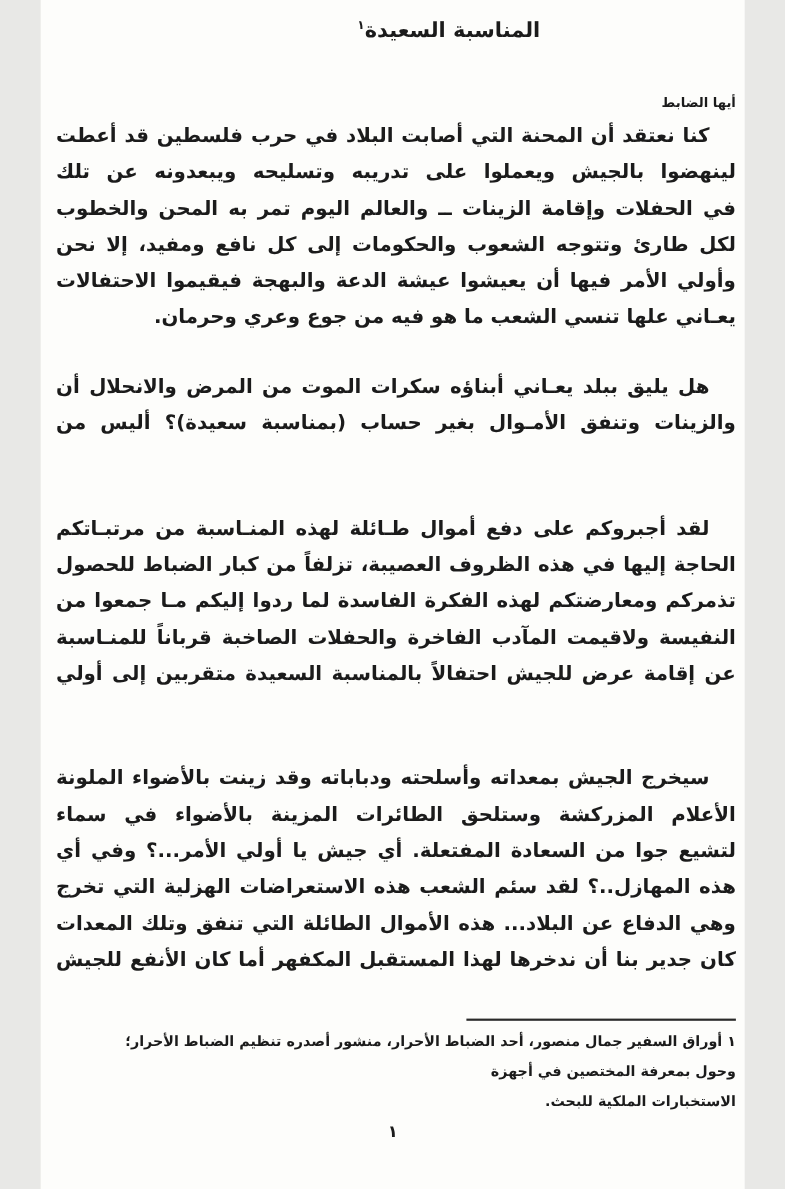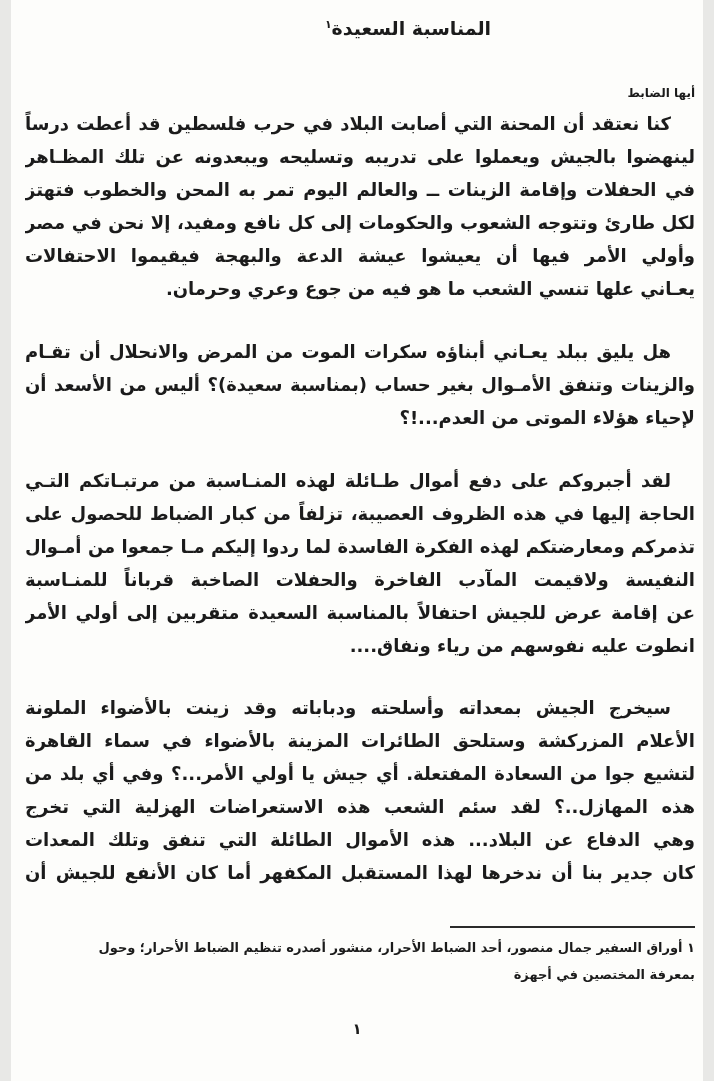--- a/index.html
+++ b/index.html
@@ -1,18 +1,18 @@
 <!DOCTYPE html>
 <html lang="ar" dir="rtl"><head>
 <meta charset="utf-8">
 <style>
   html,body{margin:0;padding:0;background:#e8e8e6;}
   .page{
     position:relative;
-    width:692px;height:1081px;
+    width:640px;height:1081px;
     margin:0 auto;
     background:#fdfdfb;
     direction:rtl;
     font-family:"DejaVu Sans", sans-serif;
     color:#1b1b1b;
     overflow:hidden;
   }
   .title{
     position:absolute;top:12px;left:0;right:0;
     margin:0;
@@ -71,41 +71,40 @@
     <div class="pline">لينهضوا بالجيش ويعملوا على تدريبه وتسليحه ويبعدونه عن تلك المظـاهر الخادعة، كـــالاشتراك</div>
     <div class="pline">في الحفلات وإقامة الزينات ــ والعالم اليوم تمر به المحن والخطوب فتهتز أركـانه وتسـتعد الأمـم</div>
     <div class="pline">لكل طارئ وتتوجه الشعوب والحكومات إلى كل نافع ومفيد، إلا نحن في مصر حيـث يصـر سـادة</div>
     <div class="pline">وأولي الأمر فيها أن يعيشوا عيشة الدعة والبهجة فيقيموا الاحتفالات والمبـاهج بمناسـبة وغـير</div>
     <div class="pline plast">يعـاني علها تنسي الشعب ما هو فيه من جوع وعري وحرمان.</div>
   </div>
 
   <div class="para p2">
     <div class="pline first">هل يليق ببلد يعـاني أبناؤه سكرات الموت من المرض والانحلال أن تقـام فيـها الأفـراح</div>
     <div class="pline">والزينات وتنفق الأمـوال بغير حساب (بمناسبة سعيدة)؟ أليس من الأسعد أن ننفـق هـذه الأمـوال</div>
-    <div class="pline plast">لإحياء هؤلاء الموتى من العدم...!؟</div>
   </div>
 
   <div class="para p3">
     <div class="pline first">لقد أجبروكم على دفع أموال طـائلة لهذه المنـاسبة من مرتبـاتكم التـي أنتـم فـي أشـد</div>
     <div class="pline">الحاجة إليها في هذه الظروف العصيبة، تزلفاً من كبار الضباط للحصول على الرتب والنياشين ولـولا</div>
     <div class="pline">تذمركم ومعارضتكم لهذه الفكرة الفاسدة لما ردوا إليكم مـا جمعوا من أمـوال ولقدمـت الـهدايا</div>
     <div class="pline">النفيسة ولاقيمت المآدب الفاخرة والحفلات الصاخبة قرباناً للمنـاسبة السعيدة. لقد تفتق ذهن القـادة</div>
     <div class="pline">عن إقامة عرض للجيش احتفالاً بالمناسبة السعيدة متقربين إلى أولي الأمر زلفى ــ والله أعلم بمـا</div>
-    <div class="pline plast">انطوت عليه نفوسهم من رياء ونفاق....</div>
   </div>
 
   <div class="para p4">
     <div class="pline first">سيخرج الجيش بمعداته وأسلحته ودباباته وقد زينت بالأضواء الملونة وخفقت على أجنابـها</div>
     <div class="pline">الأعلام المزركشة وستلحق الطائرات المزينة بالأضواء في سماء القاهرة وستقام الاحتفالات البـاهرة</div>
     <div class="pline">لتشيع جوا من السعادة المفتعلة. أي جيش يا أولي الأمر...؟ وفي أي بلد من بلاد العالم تقـام مثـل</div>
     <div class="pline">هذه المهازل..؟ لقد سئم الشعب هذه الاستعراضات الهزلية التي تخرج بالجيش عن مهمته الأصليـة</div>
     <div class="pline">وهي الدفاع عن البلاد... هذه الأموال الطائلة التي تنفق وتلك المعدات الحربية التي ستسـتهلك أمـا</div>
     <div class="pline">كان جدير بنا أن ندخرها لهذا المستقبل المكفهر أما كان الأنفع للجيش أن يحتفظ بقوته ومعداته إلـى</div>
   </div>
 
   <div class="footnote">
     <div class="fnrule"></div>
     <div class="fnline">١ أوراق السفير جمال منصور، أحد الضباط الأحرار، منشور أصدره تنظيم الضباط الأحرار؛ وحول بمعرفة المختصين في أجهزة</div>
+    <div class="fnline">الاستخبارات الملكية للبحث.</div>
   </div>
 
   <div class="pagenum">١</div>
 
 </div>
 
 </body></html>

